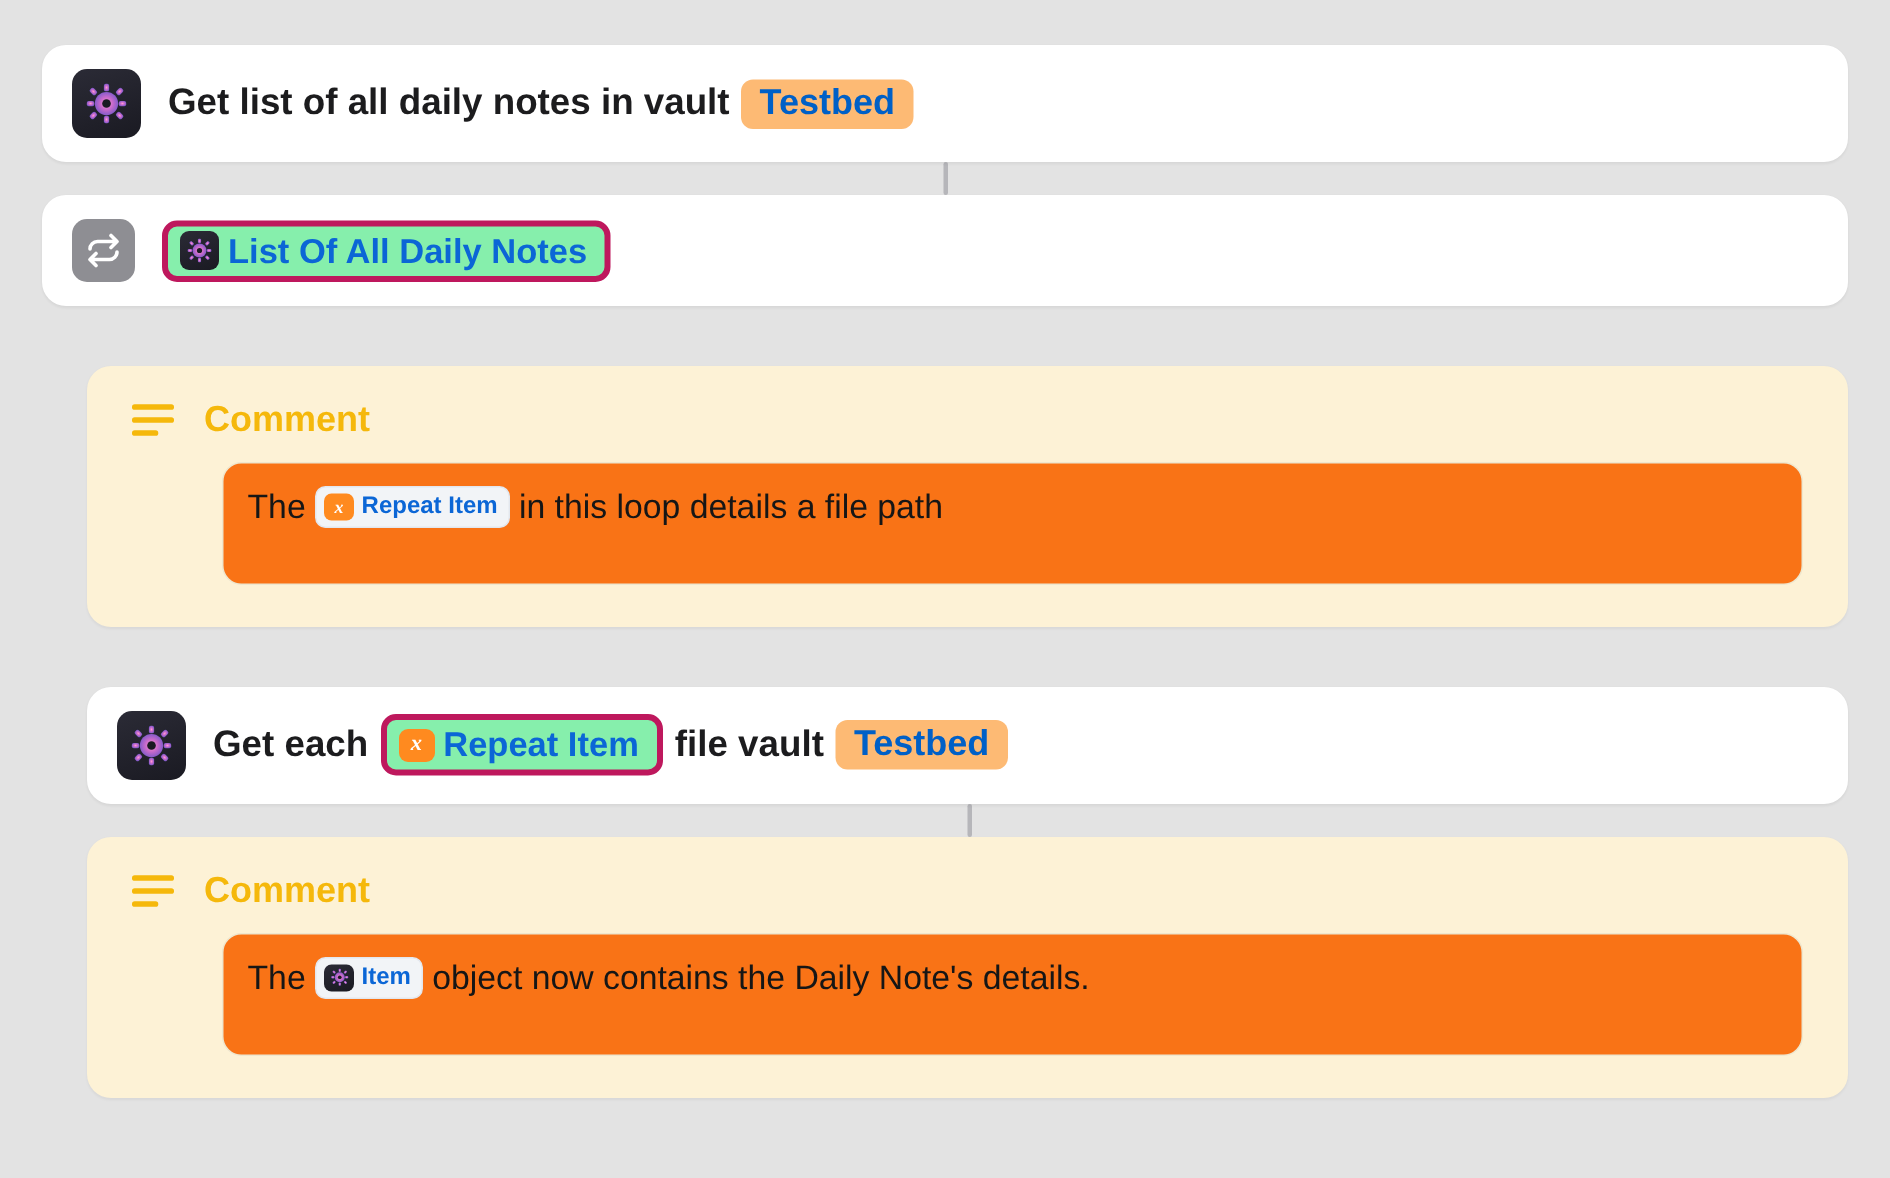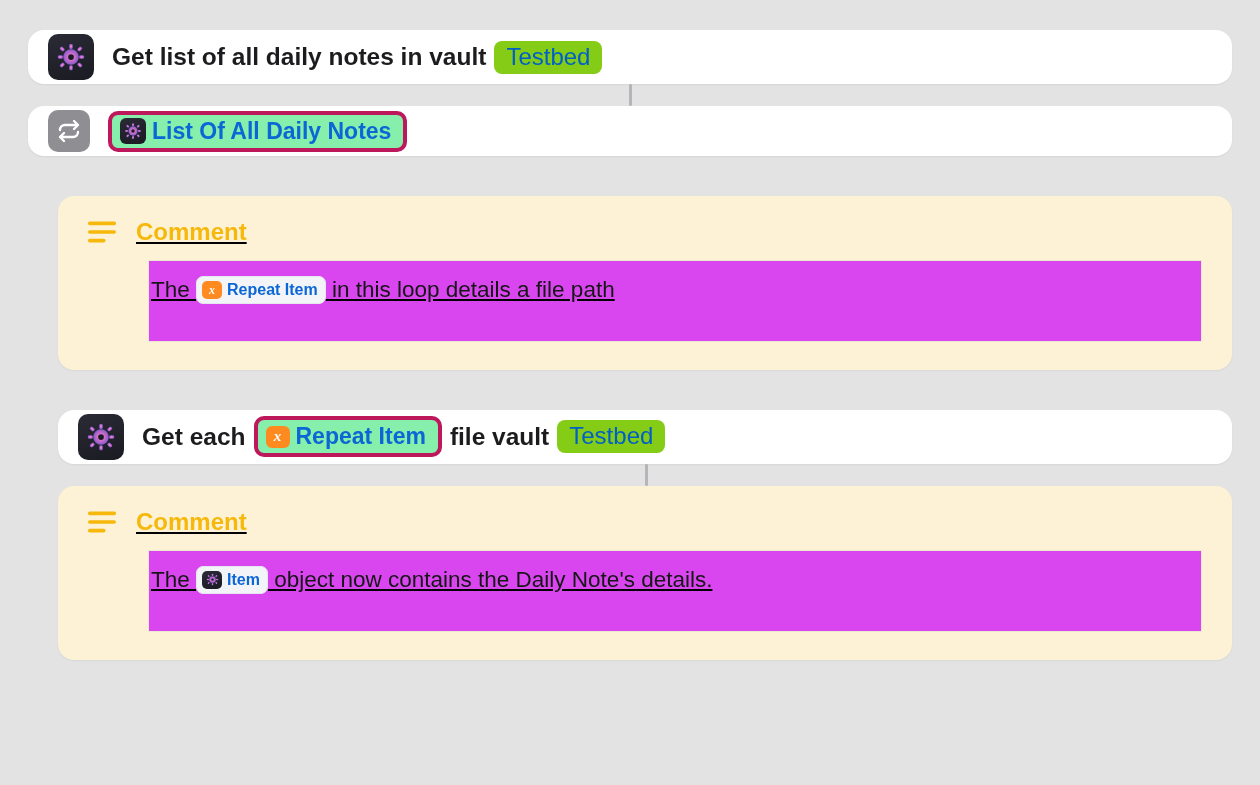--- a/index.html
+++ b/index.html
@@ -8,34 +8,33 @@
     font-family: -apple-system, BlinkMacSystemFont, "Segoe UI", Helvetica, Arial, sans-serif;
     width: 1260px;
     height: 785px;
     padding: 30px 28px;
     position: relative;
   }
   .card {
     background: #ffffff;
     border-radius: 16px;
     box-shadow: 0 1px 2px rgba(0,0,0,0.06);
-    padding: 4px 20px;
+    padding: 16px 20px;
     display: flex;
     align-items: center;
     gap: 18px;
     position: relative;
     width: 100%;
   }
   .comment-card {
     background: #fdf2d6;
     border-radius: 16px;
     box-shadow: 0 1px 2px rgba(0,0,0,0.05);
     padding: 22px 30px 28px 30px;
     position: relative;
-    text-decoration: underline;
   }
   .nested {
     margin-left: 30px;
     width: calc(100% - 30px);
   }
   .app-icon {
     width: 46px;
     height: 46px;
     border-radius: 10px;
     background: linear-gradient(160deg, #2b2b36 0%, #1a1a22 100%);
@@ -62,23 +61,23 @@
     font-weight: 700;
     color: #1c1c1e;
     display: flex;
     align-items: center;
     flex-wrap: wrap;
     gap: 8px;
   }
   .token-blue {
     display: inline-flex;
     align-items: center;
-    background: #84cc16;
+    background: #fdba74;
     color: #0060c7;
-    font-weight: 400;
+    font-weight: 700;
     border-radius: 8px;
     padding: 2px 12px 3px 12px;
     font-size: 24px;
   }
   .token-var {
     display: inline-flex;
     align-items: center;
     gap: 6px;
     background: #86efac;
     border: 4px solid #be185d;
@@ -106,24 +105,24 @@
     font-weight: 700;
     font-size: 23px;
   }
   .comment-head {
     display: flex; align-items: center; gap: 20px; margin-bottom: 14px;
   }
   .comment-icon { color: #f5b80b; display: flex; }
   .comment-icon svg { width: 28px; height: 24px; }
   .comment-title { color: #f5b80b; font-weight: 800; font-size: 24px; }
   .comment-body {
-    background: #d946ef;
+    background: #f97316;
     border: 1px solid #eee7cf;
-    border-radius: 0;
-    padding: 12px 14px 34px 2px;
+    border-radius: 13px;
+    padding: 12px 14px 34px 16px;
     margin-left: 60px;
     font-size: 22.5px;
     color: #161616;
     font-weight: 500;
     line-height: 1.5;
   }
   .comment-body .inline-token {
     display: inline-flex;
     align-items: center;
     gap: 5px;

